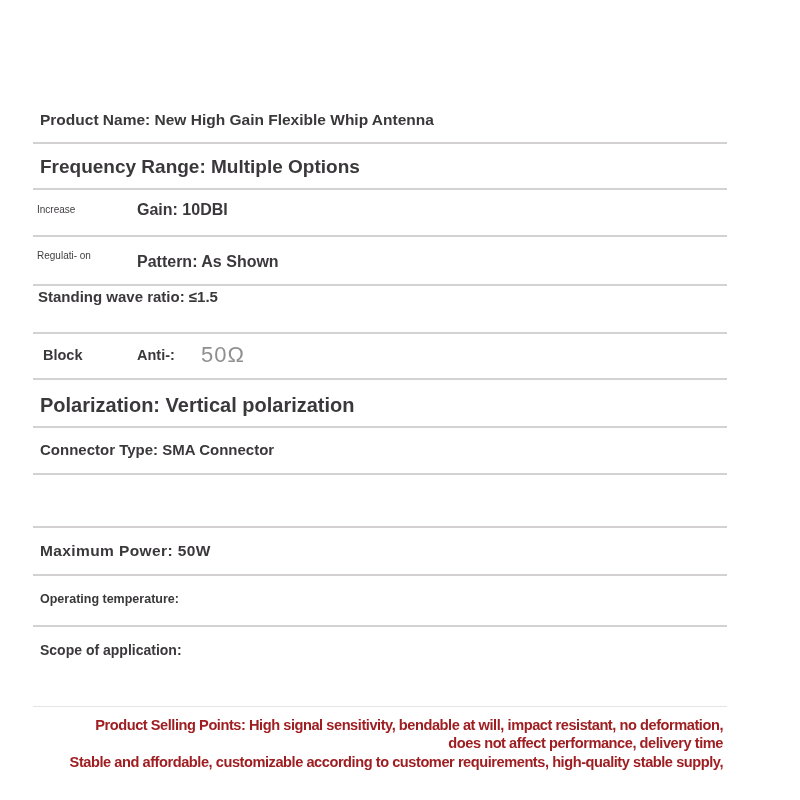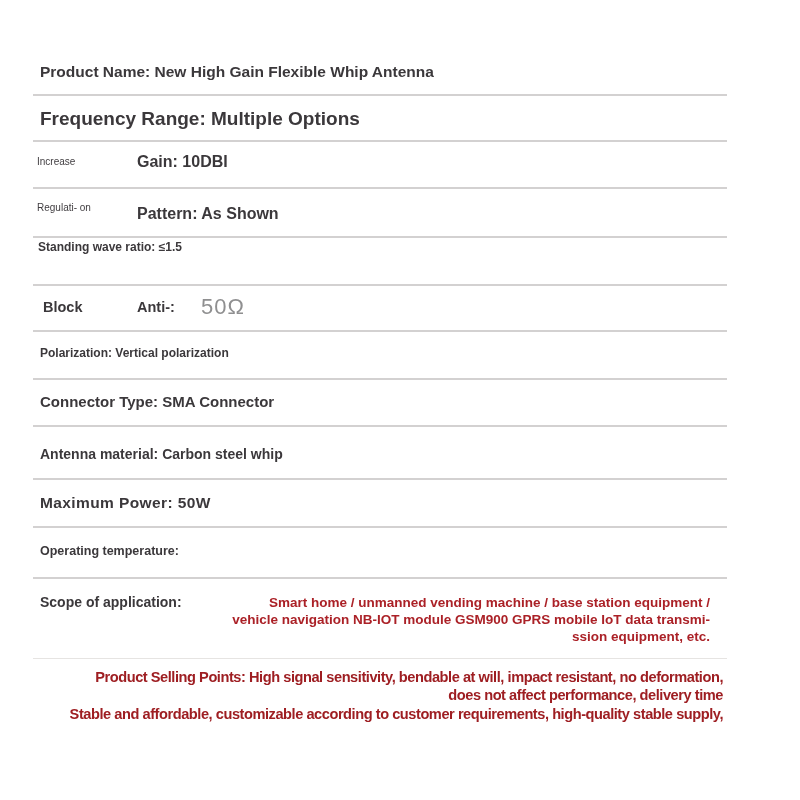--- a/index.html
+++ b/index.html
@@ -4,21 +4,21 @@
 <style>
   * { margin: 0; padding: 0; box-sizing: border-box; }
   html, body { width: 800px; height: 800px; }
   body {
     background: #ffffff;
     font-family: "Liberation Sans", "DejaVu Sans", sans-serif;
     color: #3b383b;
     position: relative;
     overflow: hidden;
   }
-  .sheet { position: absolute; inset: 0; background: #ffffff; }
+  .sheet { position: absolute; inset: 0; background: #ffffff; margin-top: 48px; }
 
   .divider {
     position: absolute;
     left: 33px;
     width: 694px;
     height: 2px;
     background: #d3d1d1;
   }
   .divider.faint { background: #e6e4e2; height: 1px; }
 
@@ -93,42 +93,36 @@
   <div class="row-text" style="left:40px; top:63px; font-size:15.5px">Product Name: New High Gain Flexible Whip Antenna</div>
 
   <div class="row-text" style="left:40px; top:108px; font-size:19px">Frequency Range: Multiple Options</div>
 
   <div class="small-label" style="left:37px; top:156px">Increase</div>
   <div class="row-text" style="left:137px; top:153px; font-size:16px">Gain: 10DBI</div>
 
   <div class="small-label wrap" style="left:37px; top:201px">Regulati- on</div>
   <div class="row-text" style="left:137px; top:205px; font-size:16px">Pattern: As Shown</div>
 
-  <div class="row-text" style="left:38px; top:240px; font-size:12px">Standing wave ratio: ≤1.5</div>
+  <div class="row-text" style="left:38px; top:240px; font-size:15px">Standing wave ratio: ≤1.5</div>
 
   <div class="row-text" style="left:43px; top:299px; font-size:14.5px">Block</div>
   <div class="row-text" style="left:137px; top:299px; font-size:14.5px">Anti-:</div>
   <div class="muted-value" style="left:201px; top:294px; font-size:22px">50Ω</div>
 
-  <div class="row-text" style="left:40px; top:346px; font-size:12px">Polarization: Vertical polarization</div>
+  <div class="row-text" style="left:40px; top:346px; font-size:20px">Polarization: Vertical polarization</div>
 
   <div class="row-text" style="left:40px; top:393px; font-size:15px">Connector Type: SMA Connector</div>
 
-  <div class="row-text" style="left:40px; top:446px; font-size:14px">Antenna material: Carbon steel whip</div>
 
   <div class="row-text" style="left:40px; top:494px; font-size:15.5px; letter-spacing:0.4px">Maximum Power: 50W</div>
 
   <div class="row-text" style="left:40px; top:544px; font-size:12.5px">Operating temperature:</div>
 
   <div class="row-text" style="left:40px; top:594px; font-size:14px">Scope of application:</div>
-  <div class="red-block scope-red">
-    <div class="line">Smart home / unmanned vending machine / base station equipment /</div>
-    <div class="line">vehicle navigation NB-IOT module GSM900 GPRS mobile IoT data transmi-</div>
-    <div class="line">ssion equipment, etc.</div>
-  </div>
 
   <div class="red-block selling-red">
     <div class="line">Product Selling Points: High signal sensitivity, bendable at will, impact resistant, no deformation,</div>
     <div class="line">does not affect performance, delivery time</div>
     <div class="line">Stable and affordable, customizable according to customer requirements, high-quality stable supply,</div>
   </div>
 
 </div>
 
 </body></html>

